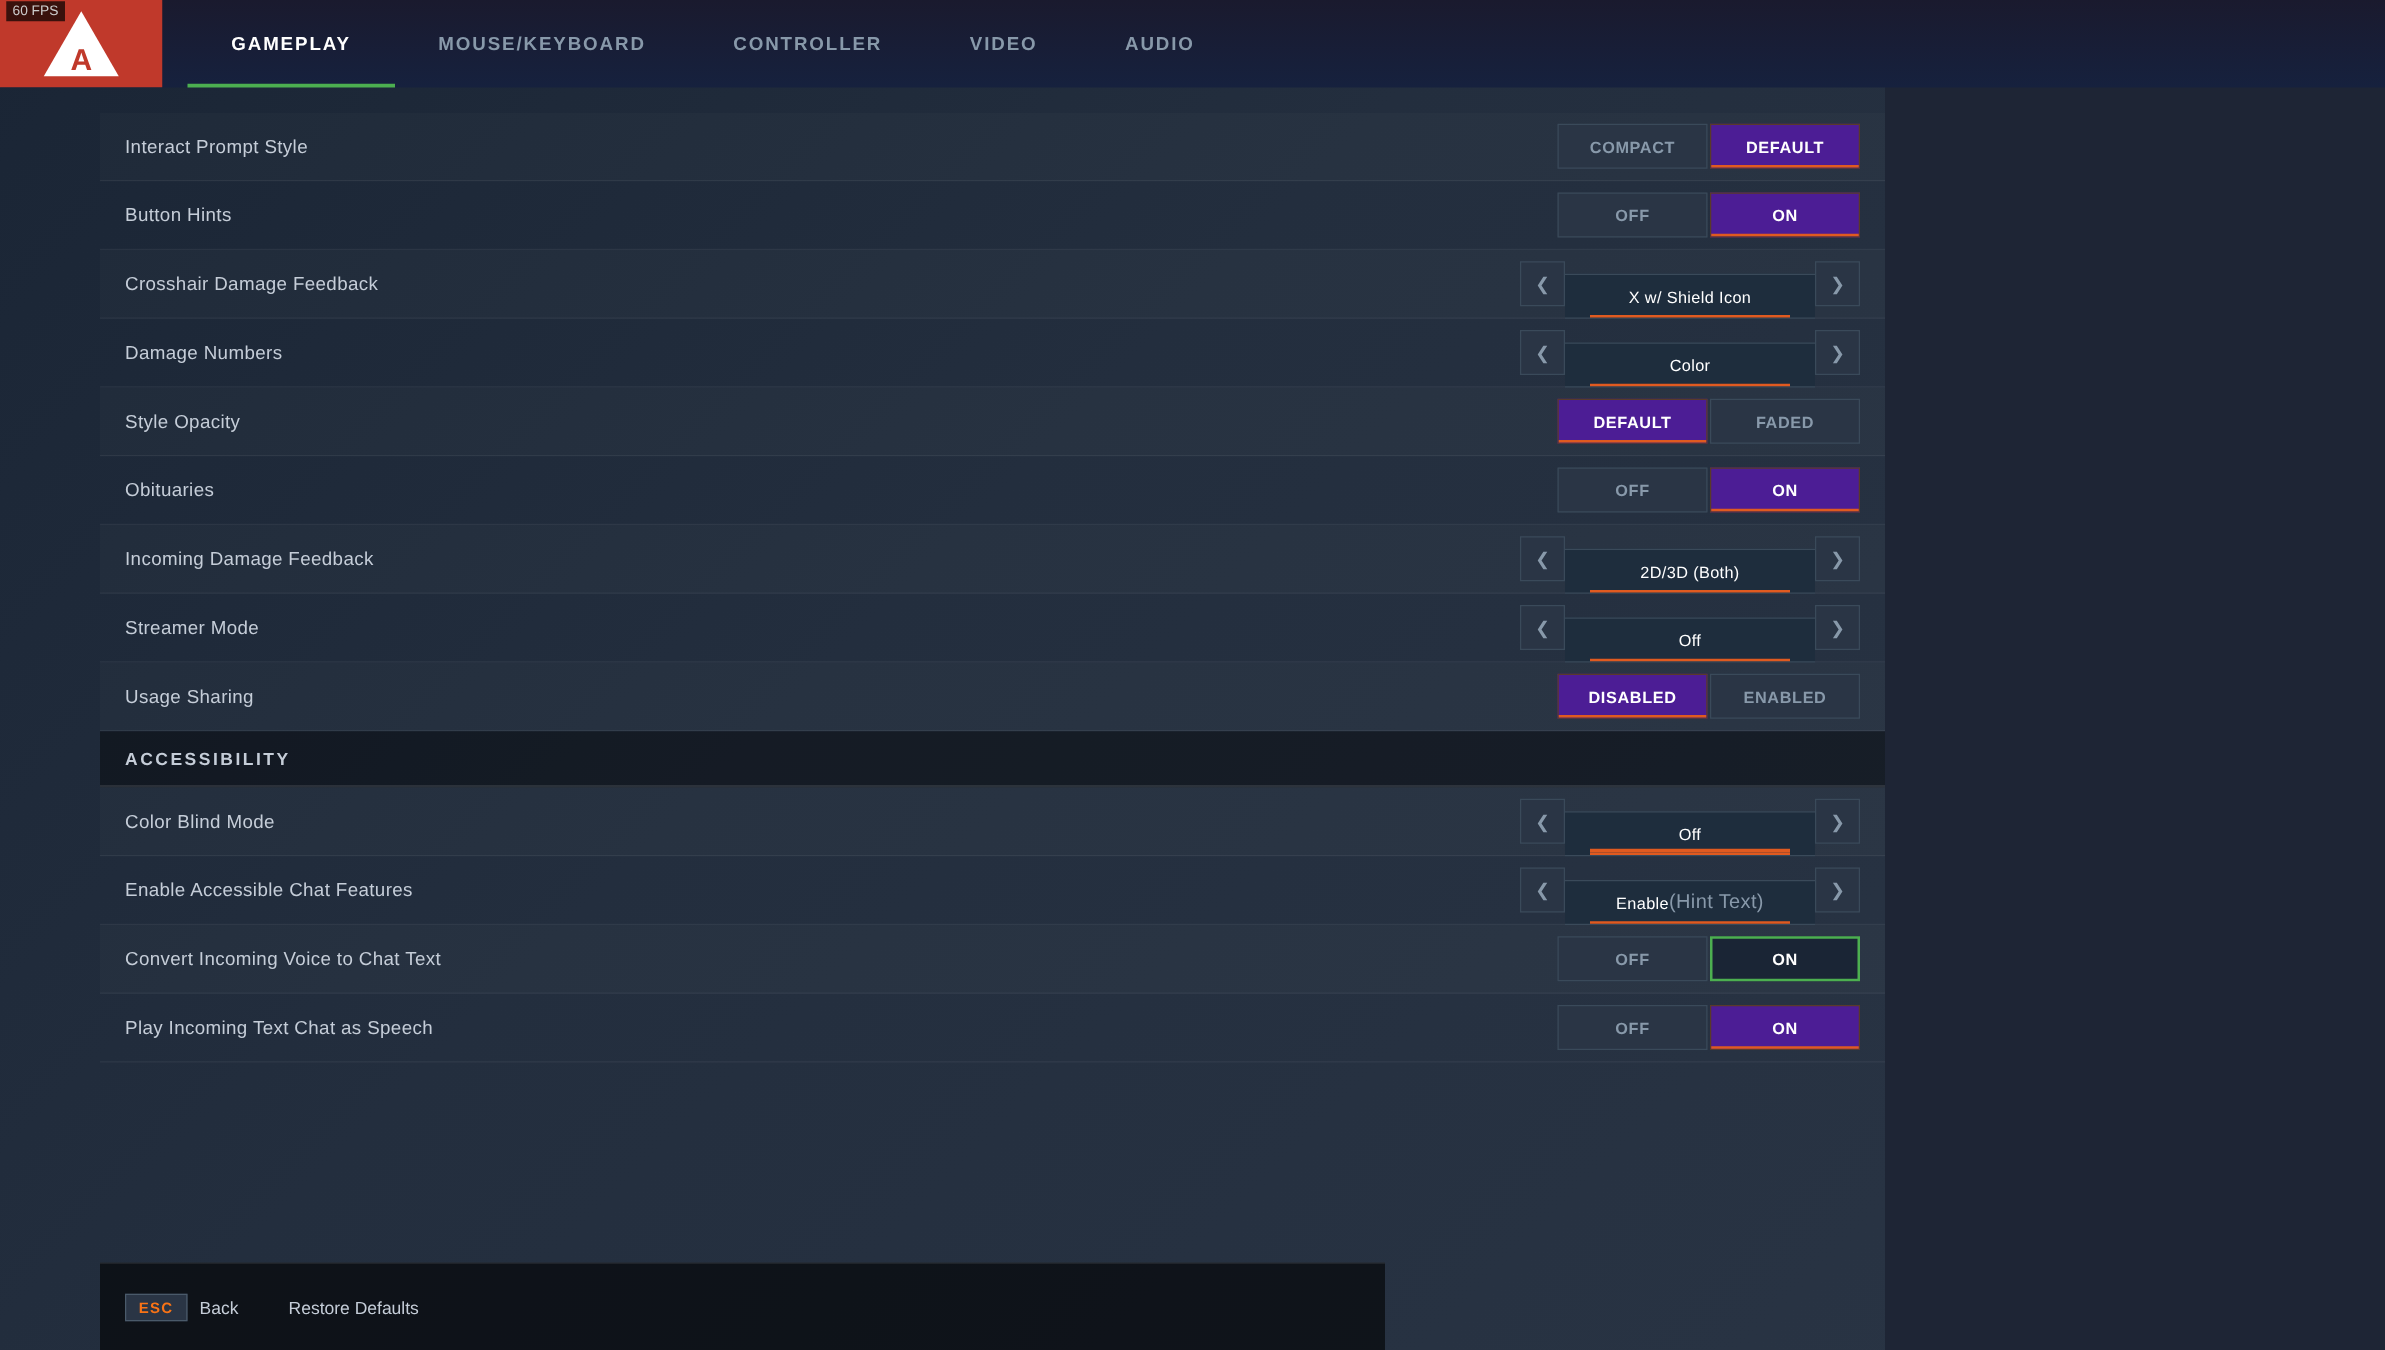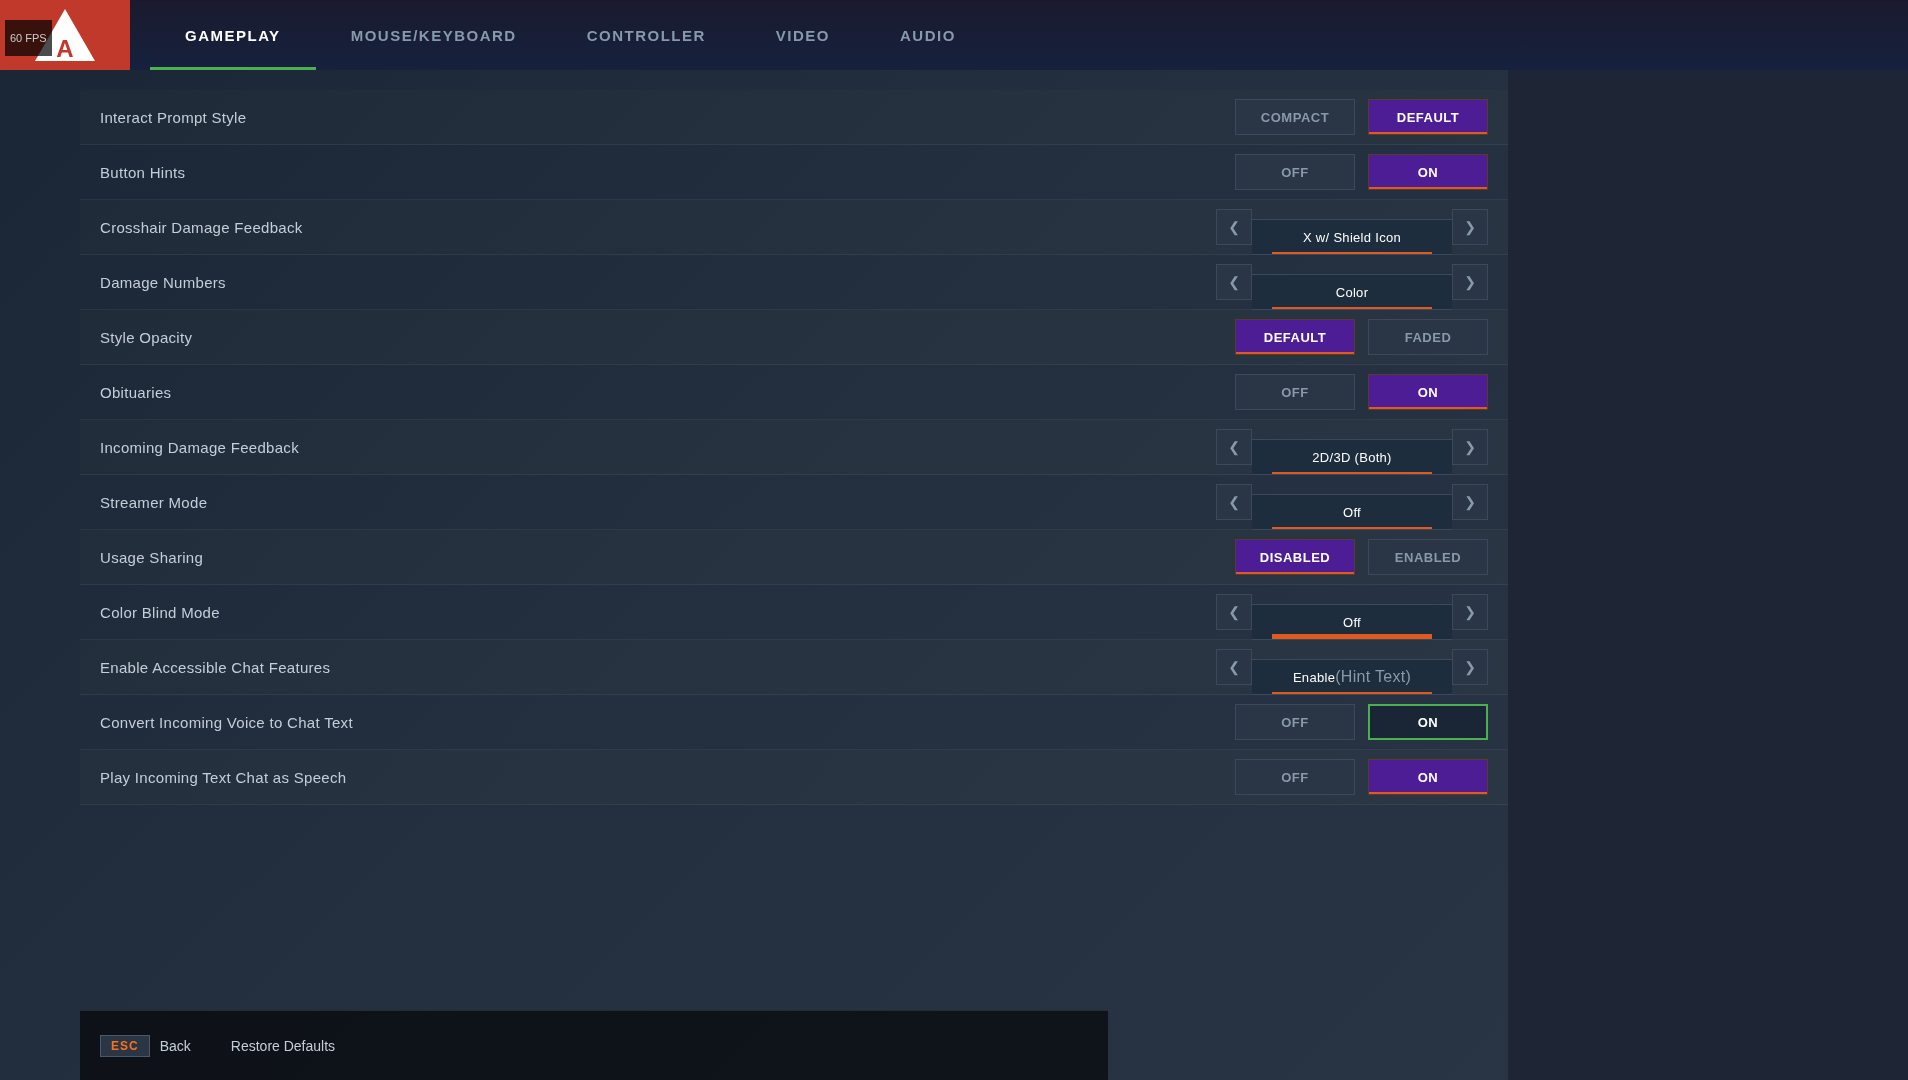--- a/index.html
+++ b/index.html
@@ -67,26 +67,26 @@
       font-size: 24px;
       font-weight: 900;
       bottom: 2px;
       left: 50%;
       transform: translateX(-50%);
       z-index: 2;
     }
 
     .fps-badge {
       position: absolute;
-      top: 20px;
+      top: 1px;
       left: 5px;
       background: rgba(0,0,0,0.7);
       color: #ccc;
       font-size: 11px;
-      padding: 12px 5px;
+      padding: 2px 5px;
       z-index: 20;
     }
 
     .nav-tabs {
       display: flex;
       align-items: flex-end;
       height: 100%;
       margin-left: 20px;
       gap: 0;
     }
@@ -182,21 +182,21 @@
 
     .control-area {
       display: flex;
       align-items: center;
       gap: 0;
     }
 
     
     .toggle-pair {
       display: flex;
-      gap: 13px;
+      gap: 2px;
       border-radius: 18px;
     }
 
     .toggle-btn {
       width: 120px;
       height: 36px;
       background: #2a3545;
       border: 1px solid #3a4a5a;
       color: #8899aa;
       font-size: 13px;
@@ -454,20 +454,23 @@
       <div class="setting-row">
         <span class="setting-label">Usage Sharing</span>
         <div class="control-area">
           <div class="toggle-pair">
             <button class="toggle-btn active">Disabled</button>
             <button class="toggle-btn">Enabled</button>
           </div>
         </div>
       </div>
 
+      <div class="setting-row section-header">
+        <span class="section-title">ACCESSIBILITY</span>
+      </div>
 
       <div class="setting-row">
         <span class="setting-label">Color Blind Mode</span>
         <div class="control-area">
           <div class="arrow-selector">
             <button class="arrow-btn">❮</button>
             <div class="selector-value" style="position:relative;">
               <span>Off</span>
               <div style="position:absolute;bottom:2px;left:10%;right:10%;height:3px;background:#e05a20;"></div>
             </div>

